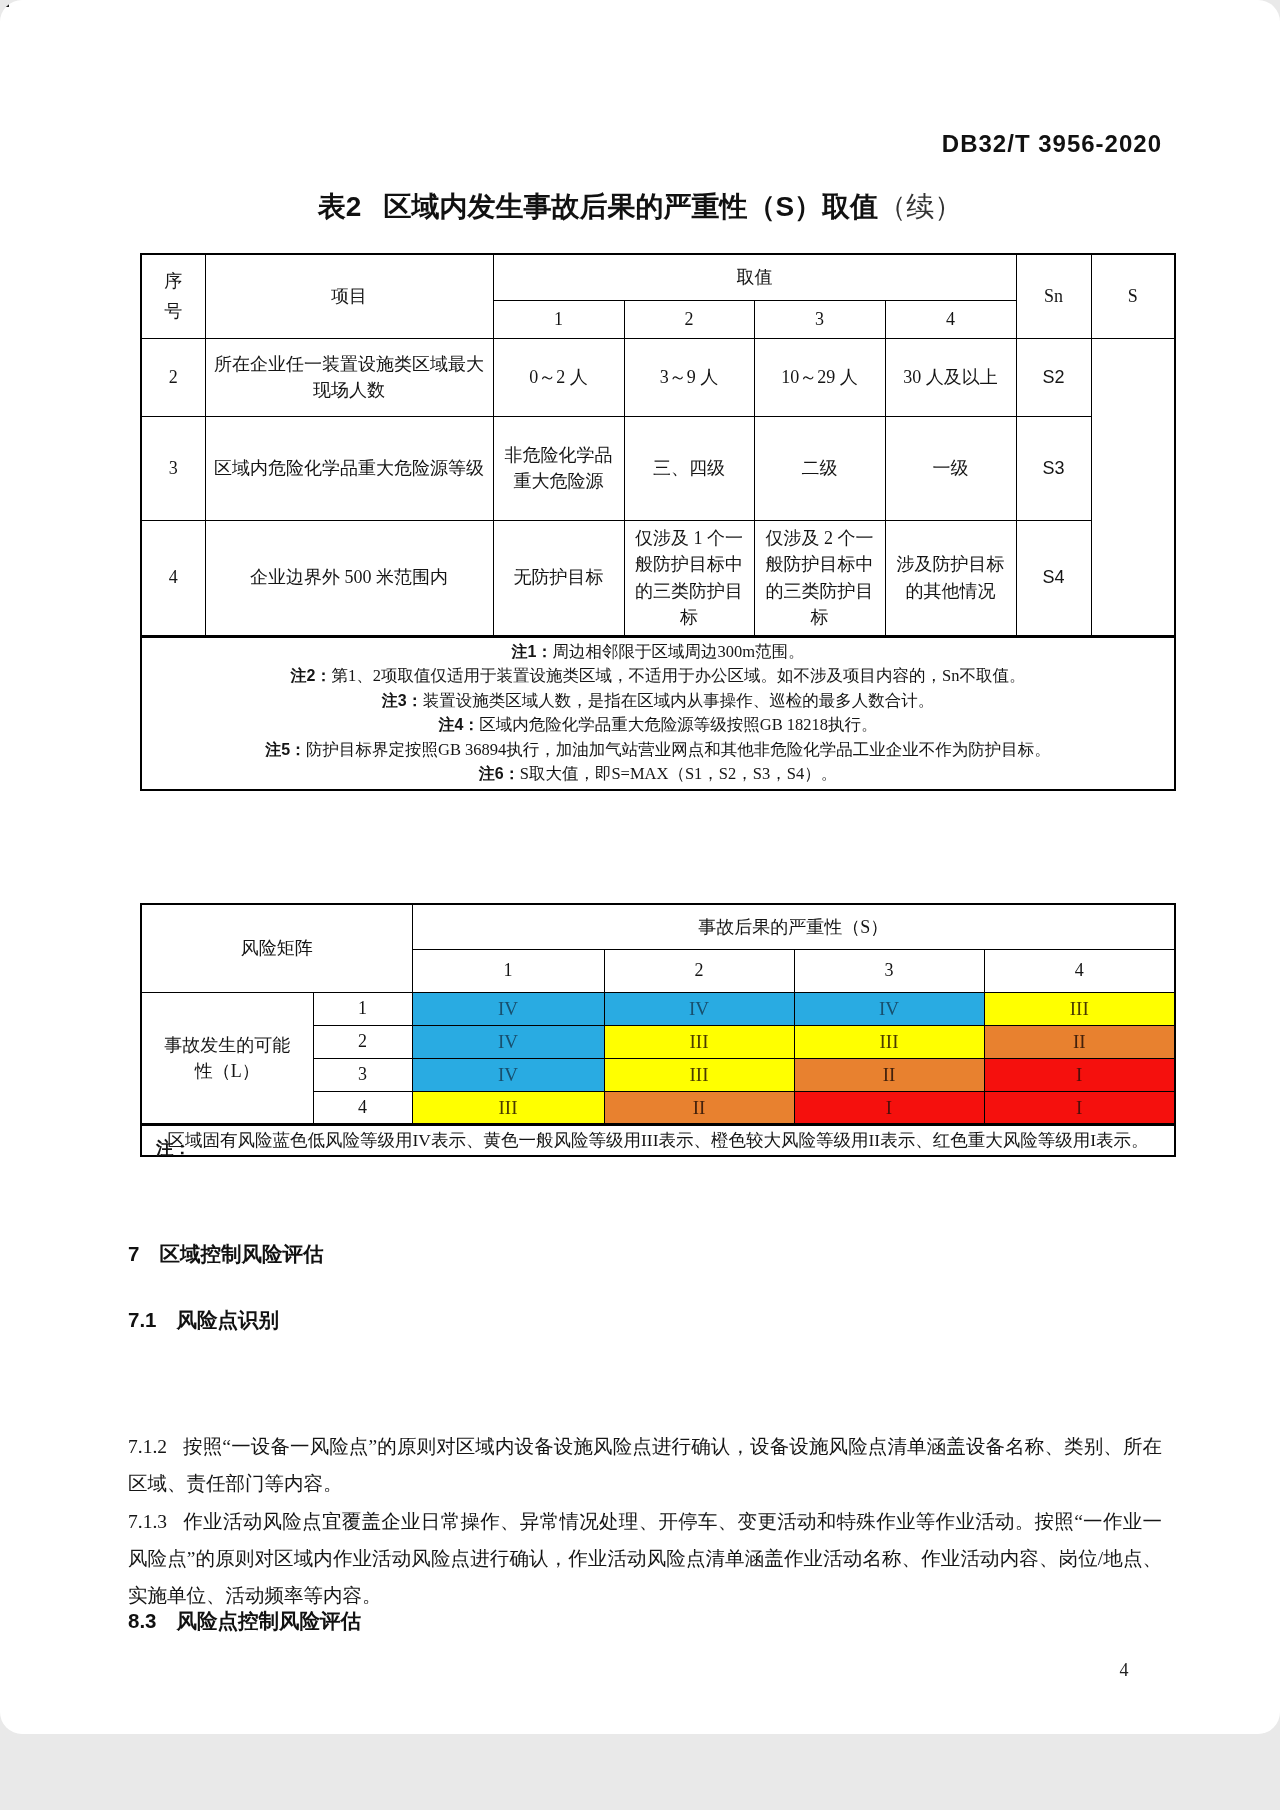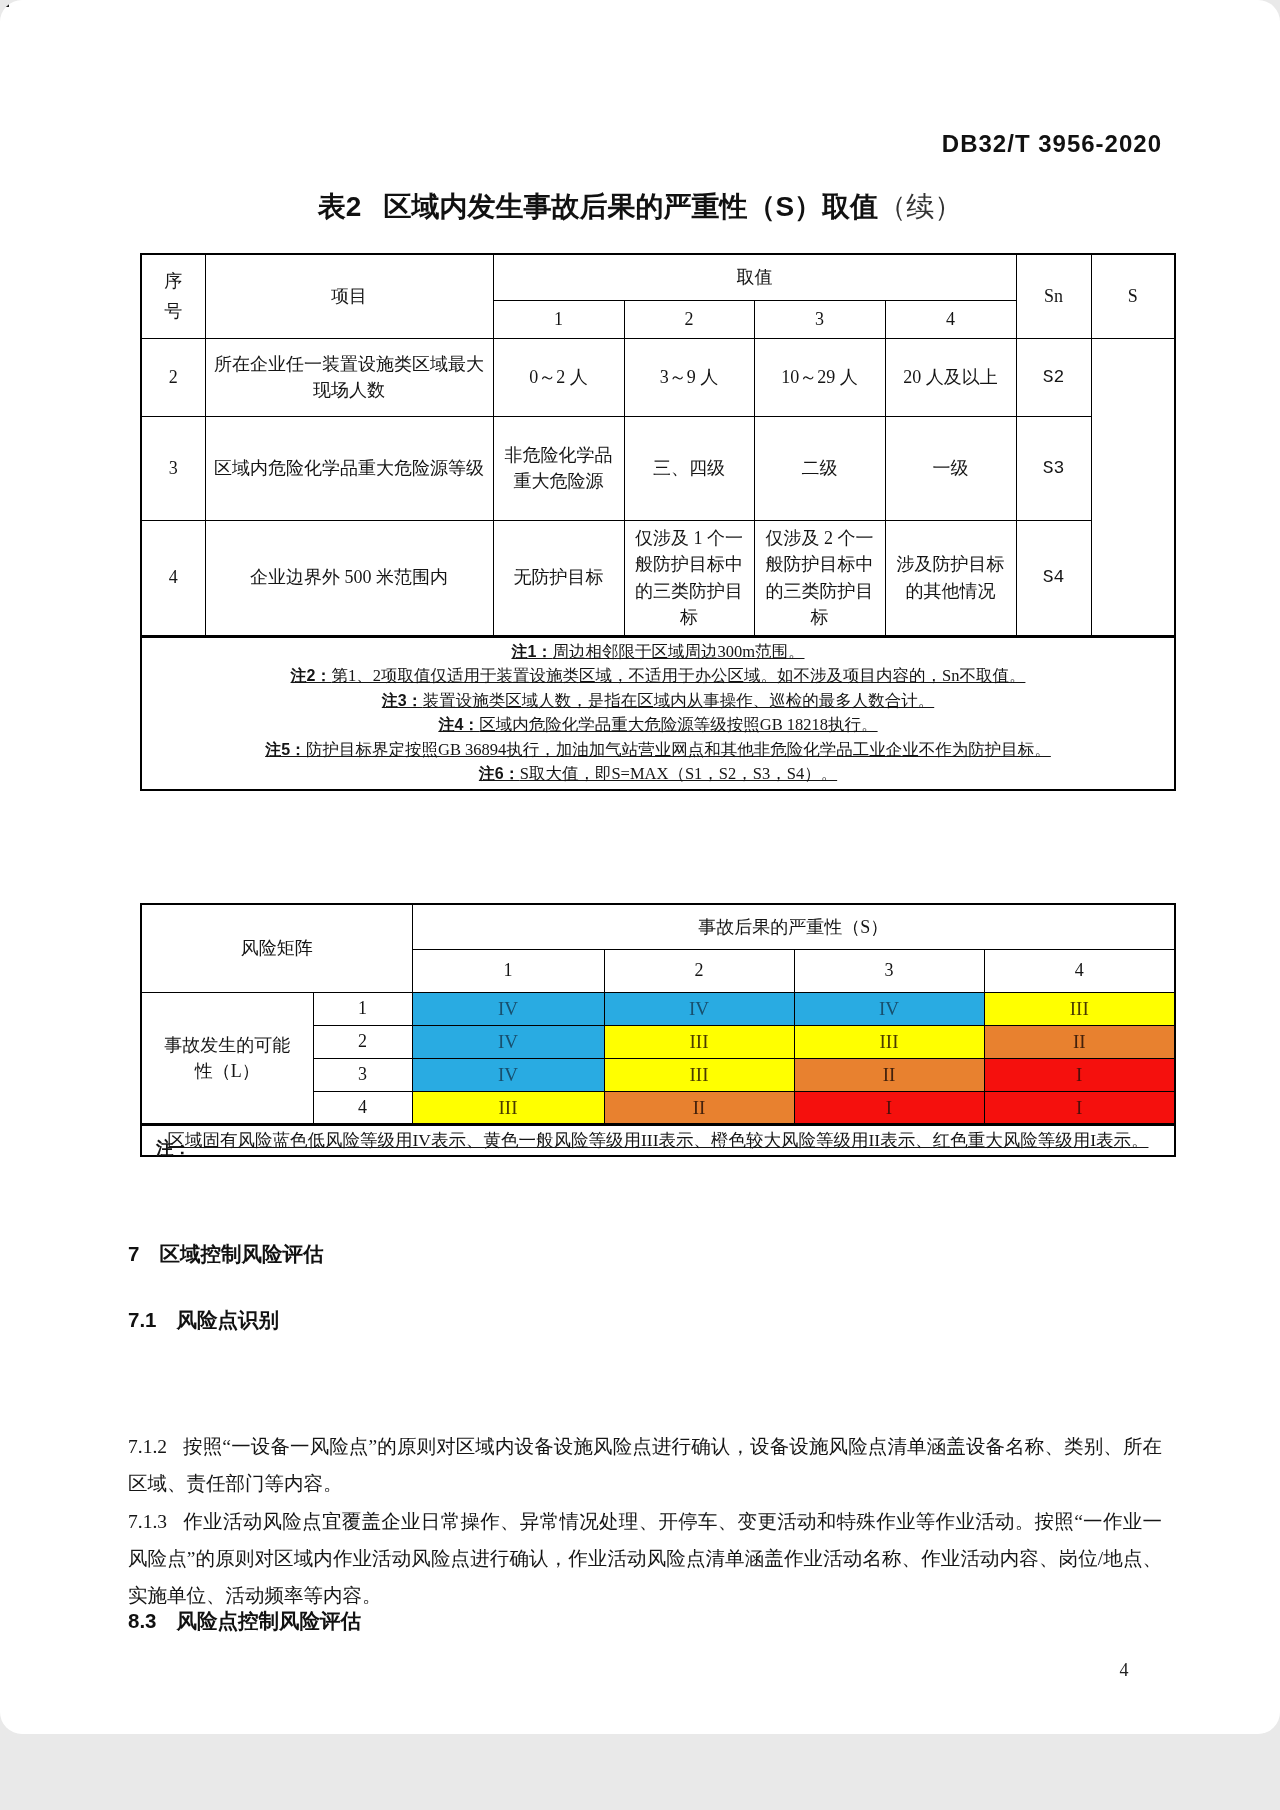--- a/index.html
+++ b/index.html
@@ -37,28 +37,28 @@
   #table2{top:253px;}
   #table3{top:903px;}
   table.std th, table.std td{
     border:1px solid #000;
     text-align:center;vertical-align:middle;
     font-weight:normal;padding:2px 4px;
     line-height:1.45;
   }
   table.std{border:2.5px solid #000;}
   th.thick-bottom, td.thick-bottom{border-bottom:3px solid #000;}
-  tr.notes-row > td{border-top:3px solid #000;text-decoration:underline;}
+  tr.notes-row > td{border-top:3px solid #000;}
   .vstack{display:inline-block;width:1.1em;line-height:1.7;}
   td.item-cell{text-align:left;padding-left:14px;padding-right:8px;text-align:justify;}
   td.just-cell{text-align:justify;padding:4px 10px;}
   td.notes-cell{text-align:left;padding:8px 14px 6px 14px;}
   .note-line{font-size:16.5px;line-height:24.6px;white-space:nowrap;}
   .note-line b{font-family:"Liberation Sans", sans-serif;font-size:16px;}
-  td.sn-cell{font-family:Liberation Mono, monospace;}
+  td.sn-cell{font-family:Liberation Sans, sans-serif;}
 
   
   #table3 td.mx{font-family:"Liberation Serif", serif;font-size:19px;}
   .lv-blue{color:#184f6e;}
   .lv-yellow{color:#4a3a00;}
   .lv-orange{color:#43210c;}
   .lv-red{color:#4f0e0a;}
   td.note3{
     text-align:left;position:relative;
     padding:10px 16px 12px 60px;font-size:17.5px;line-height:40px;
@@ -139,21 +139,21 @@
       <th>2</th>
       <th>3</th>
       <th>4</th>
     </tr>
     <tr style="height:78px">
       <td>2</td>
       <td class="item-cell">所在企业任一装置设施类区域最大现场人数</td>
       <td>0～2 人</td>
       <td>3～9 人</td>
       <td>10～29 人</td>
-      <td>20 人及以上</td>
+      <td>30 人及以上</td>
       <td class="sn-cell">S2</td>
       <td rowspan="3"></td>
     </tr>
     <tr style="height:104px">
       <td>3</td>
       <td class="item-cell">区域内危险化学品重大危险源等级</td>
       <td>非危险化学品重大危险源</td>
       <td>三、四级</td>
       <td>二级</td>
       <td>一级</td>

